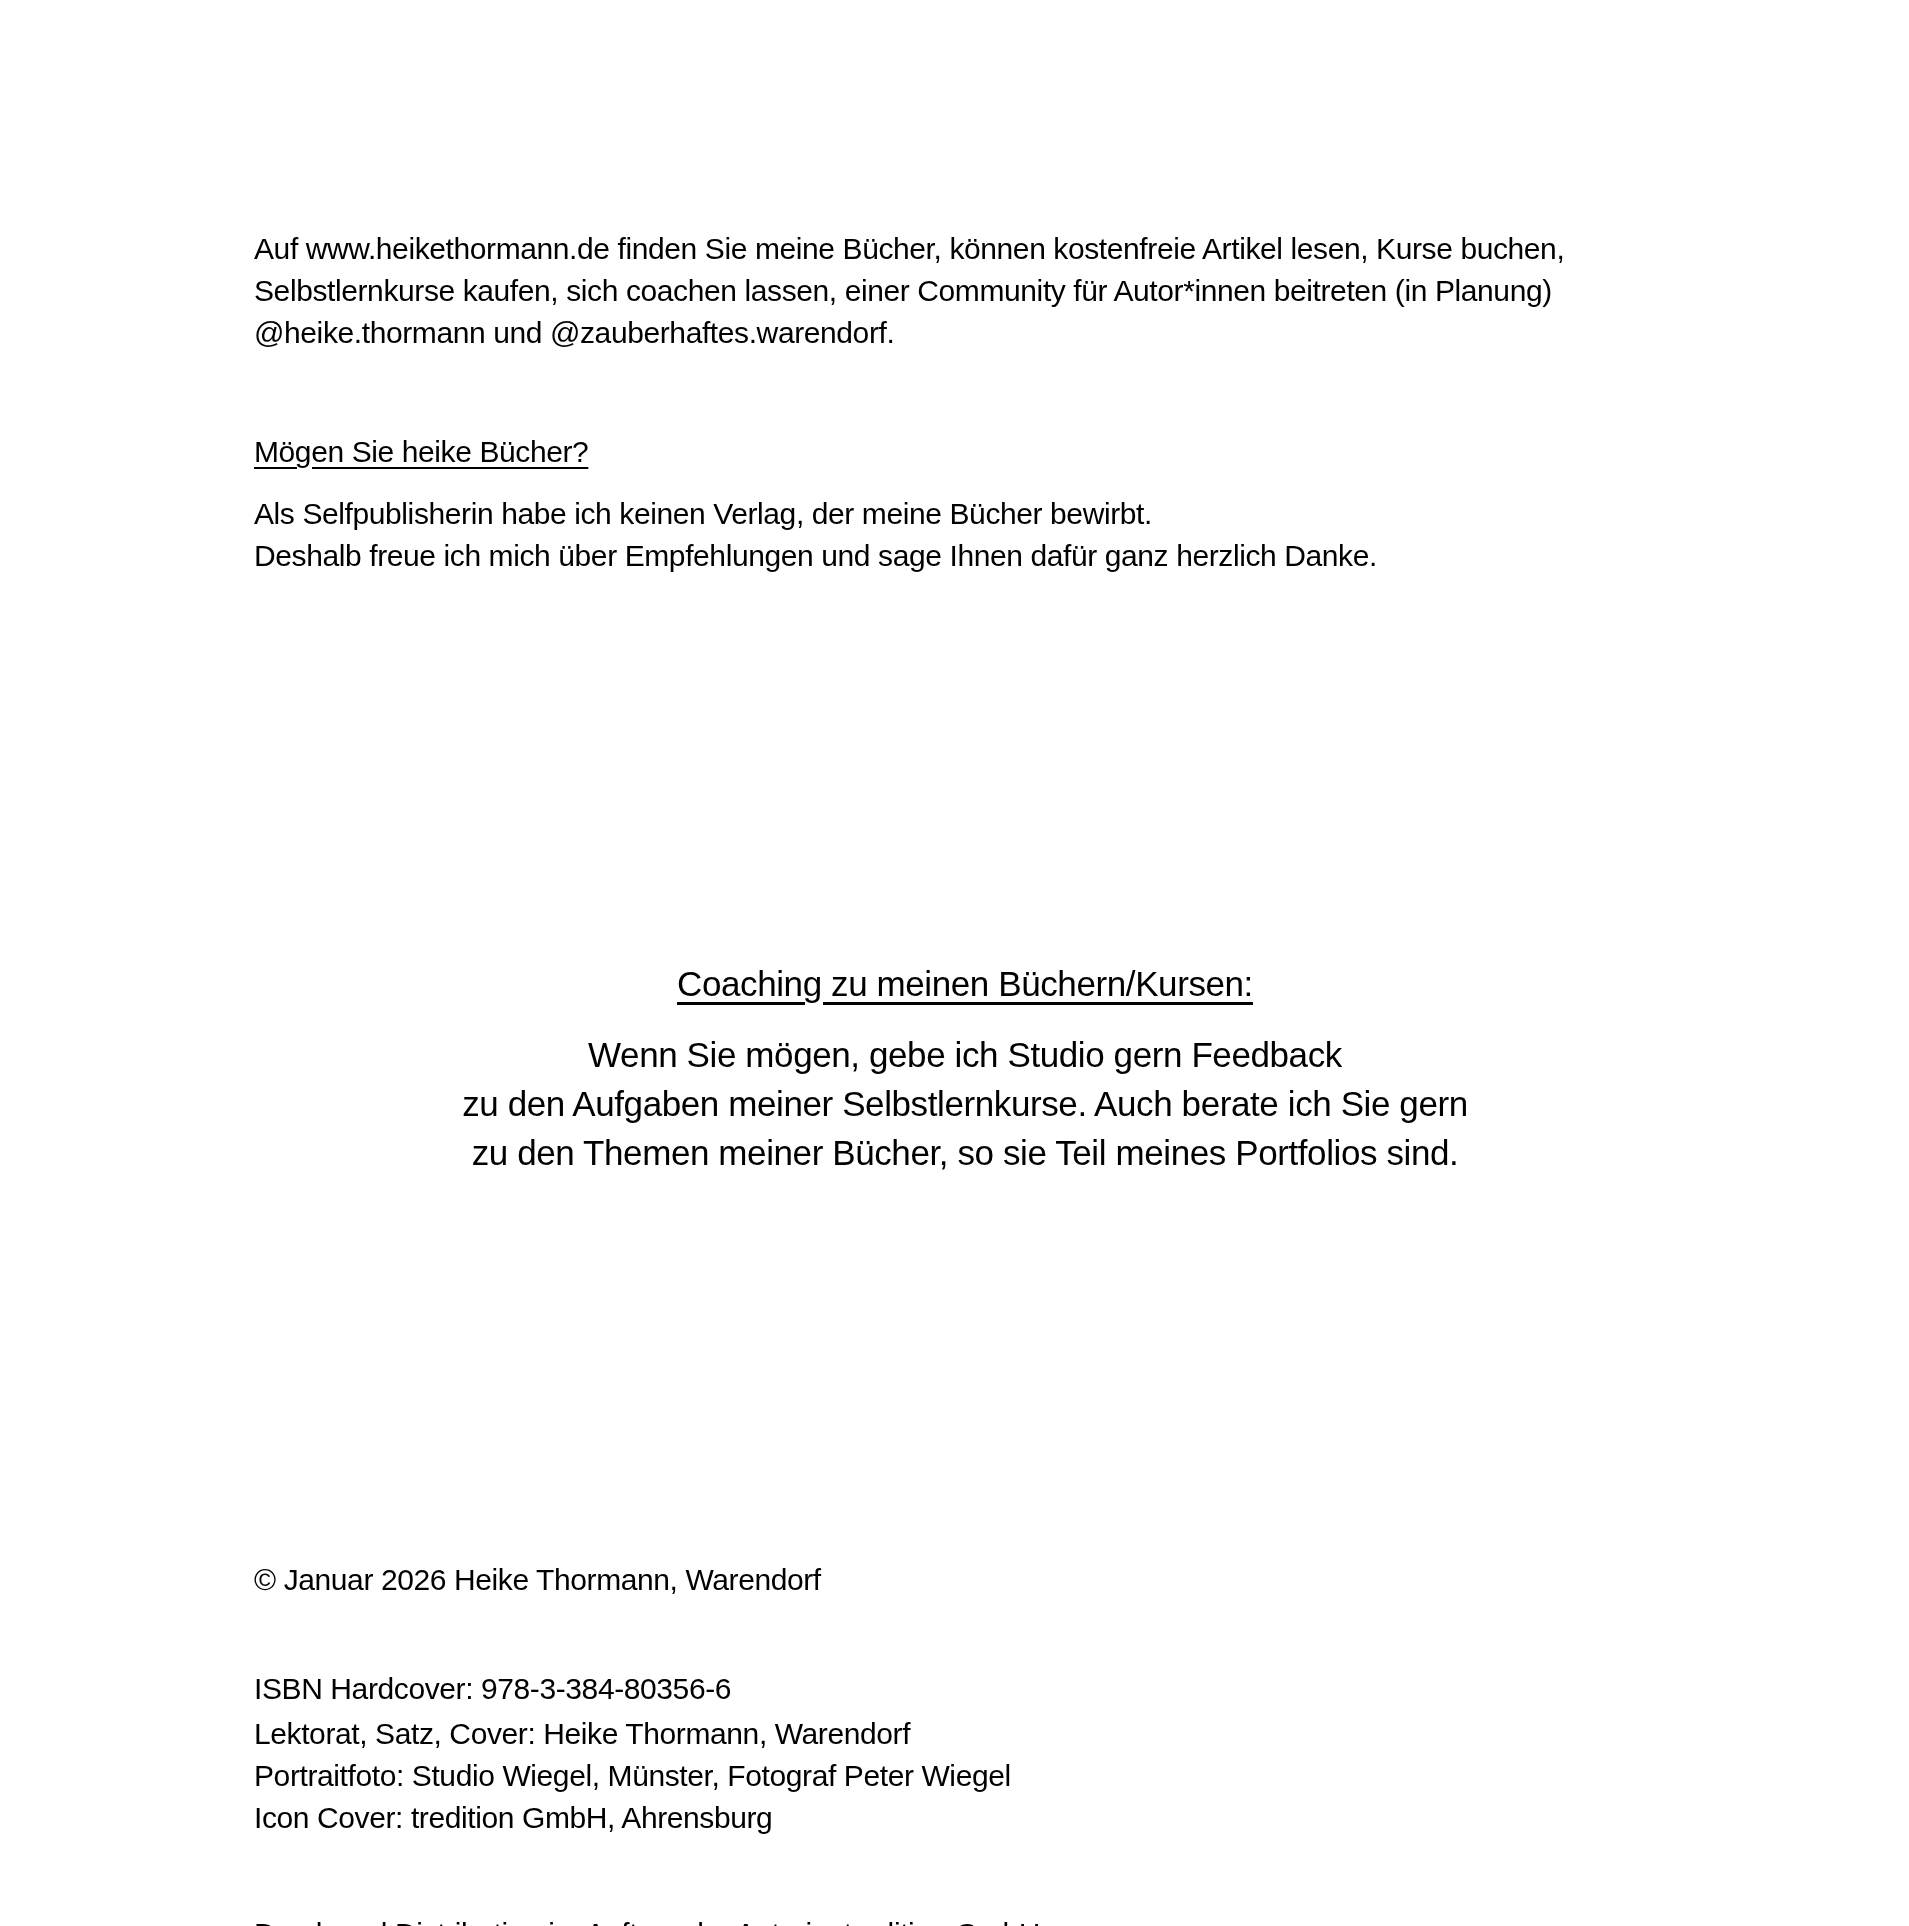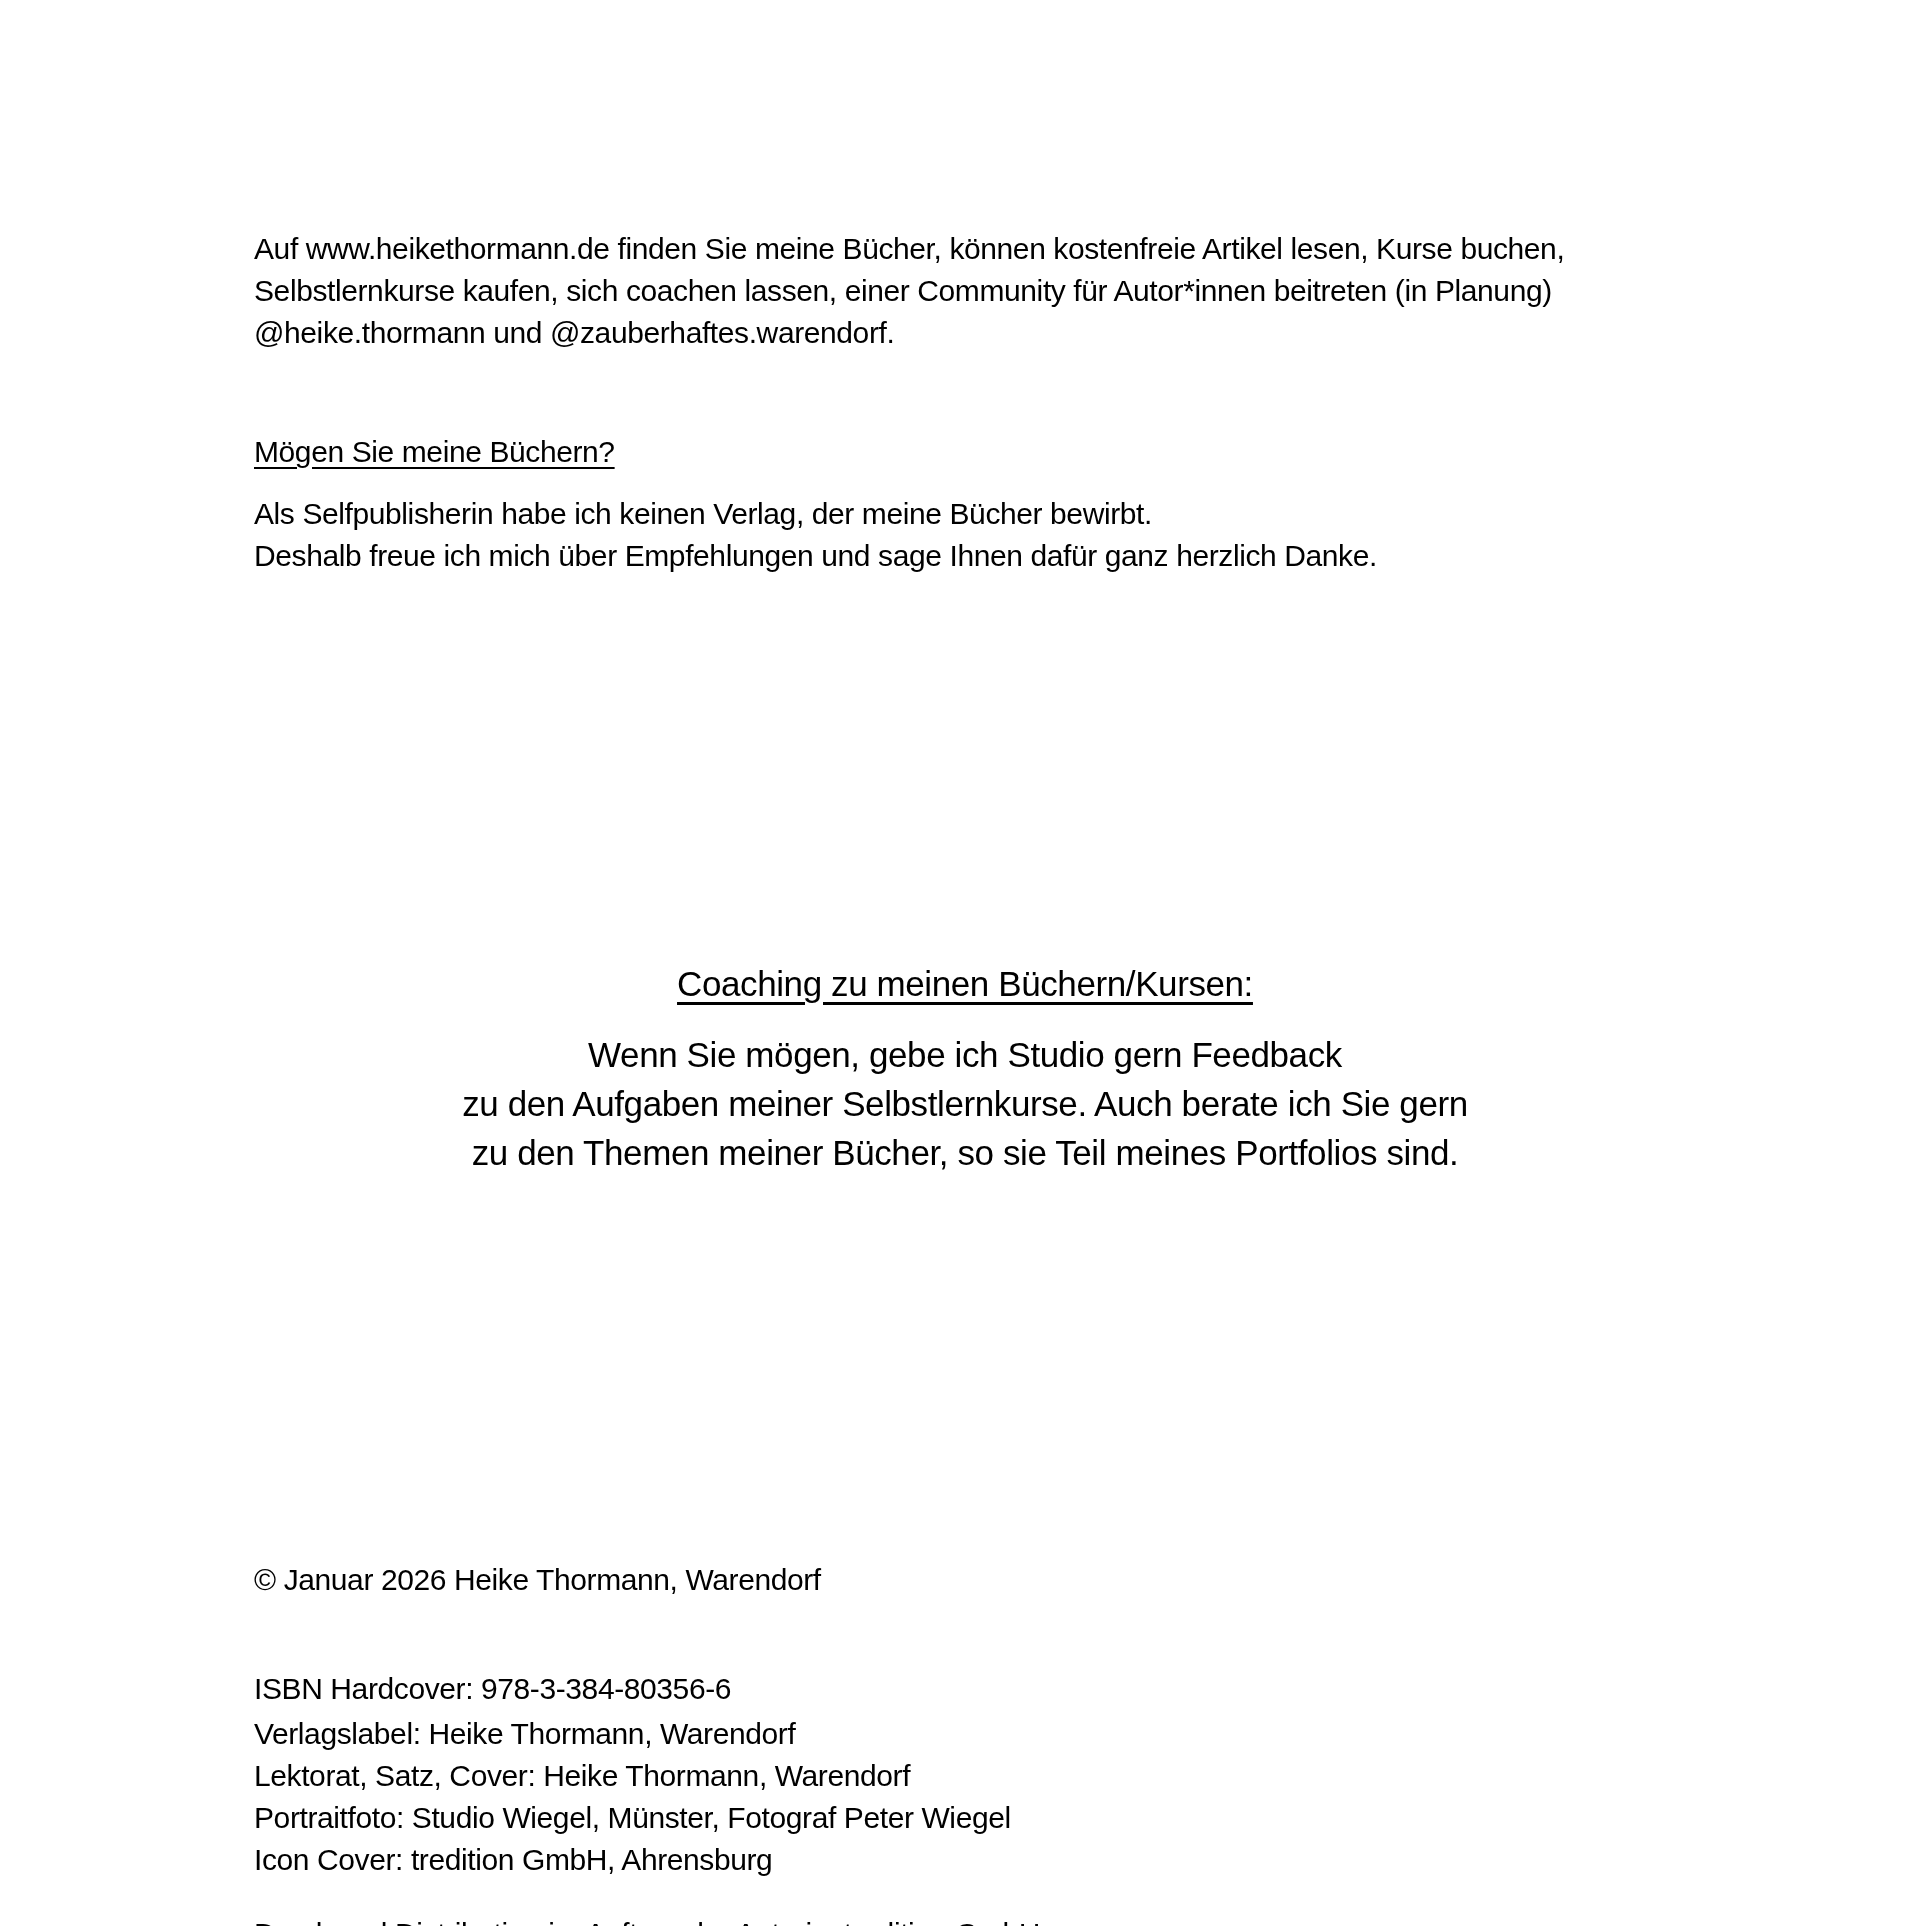--- a/index.html
+++ b/index.html
@@ -56,21 +56,21 @@
 
 <div class="page">
 
   <div class="block body-text" style="top:228px">
     <div class="line">Auf www.heikethormann.de finden Sie meine Bücher, können kostenfreie Artikel lesen, Kurse buchen,</div>
     <div class="line">Selbstlernkurse kaufen, sich coachen lassen, einer Community für Autor*innen beitreten (in Planung)</div>
     <div class="line">@heike.thormann und @zauberhaftes.warendorf.</div>
   </div>
 
   <div class="block body-text underlined-heading" style="top:431px">
-    <span>Mögen Sie meine Büchern?</span>
+    <span>Mögen Sie heike Bücher?</span>
   </div>
 
   <div class="block body-text" style="top:493px">
     <div class="line">Als Selfpublisherin habe ich keinen Verlag, der meine Bücher bewirbt.</div>
     <div class="line">Deshalb freue ich mich über Empfehlungen und sage Ihnen dafür ganz herzlich Danke.</div>
   </div>
 
   <div class="block big-text centered underlined-heading" style="top:959px">
     <span>Coaching zu meinen Büchern/Kursen:</span>
   </div>
@@ -83,21 +83,20 @@
 
   <div class="block body-text" style="top:1559px">
     <div class="line">© Januar 2026 Heike Thormann, Warendorf</div>
   </div>
 
   <div class="block body-text" style="top:1668px">
     <div class="line">ISBN Hardcover: 978-3-384-80356-6</div>
   </div>
 
   <div class="block body-text" style="top:1713px">
-    <div class="line">Verlagslabel: Heike Thormann, Warendorf</div>
     <div class="line">Lektorat, Satz, Cover: Heike Thormann, Warendorf</div>
     <div class="line">Portraitfoto: Studio Wiegel, Münster, Fotograf Peter Wiegel</div>
     <div class="line">Icon Cover: tredition GmbH, Ahrensburg</div>
   </div>
 
   <div class="block body-text" style="top:1913px">
     <div class="line">Druck und Distribution im Auftrag der Autorin: tredition GmbH,</div>
 
   </div>
 

